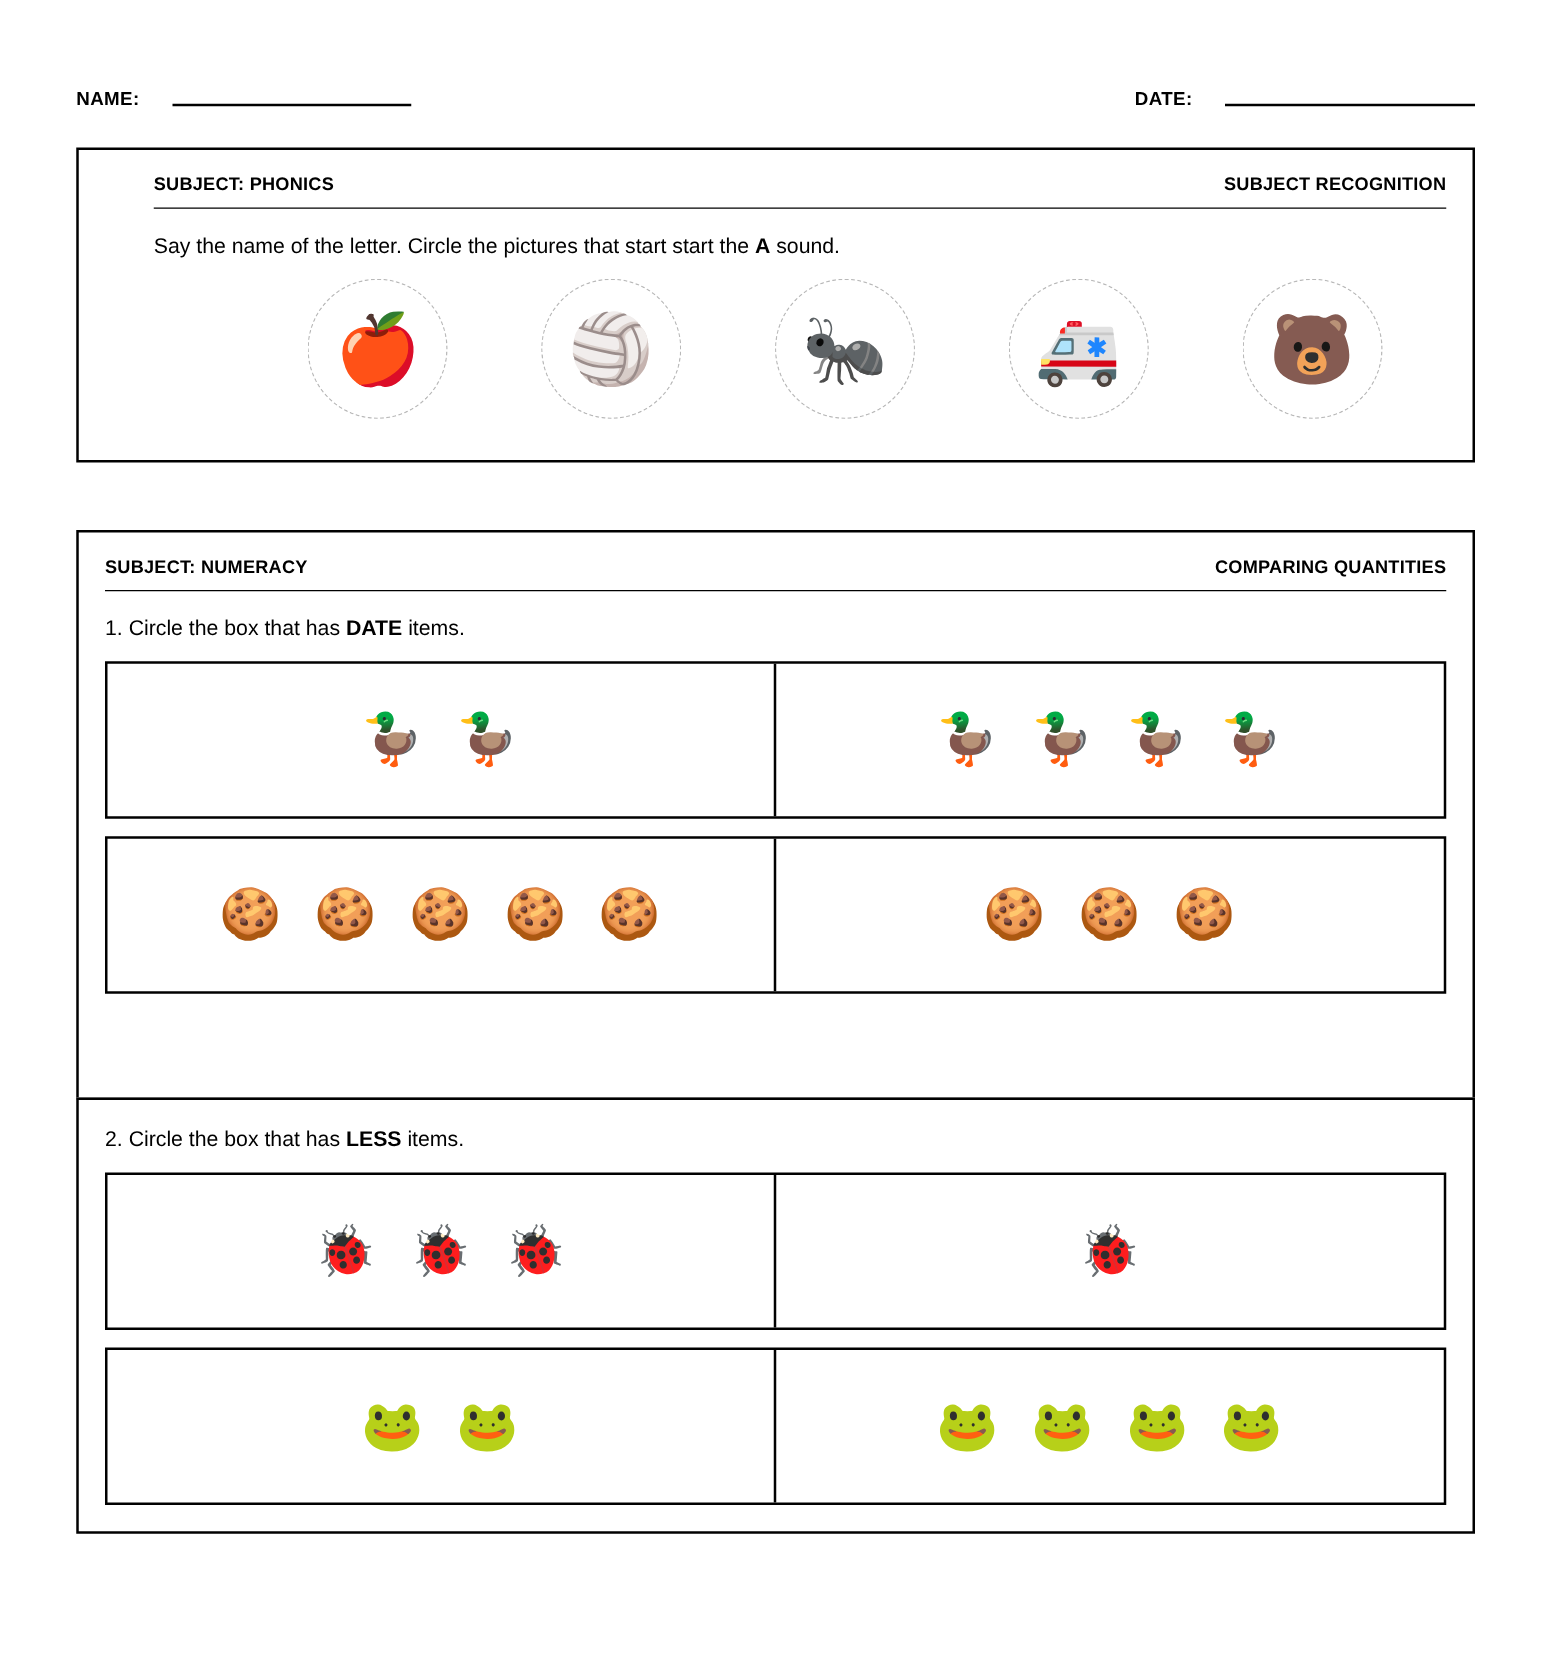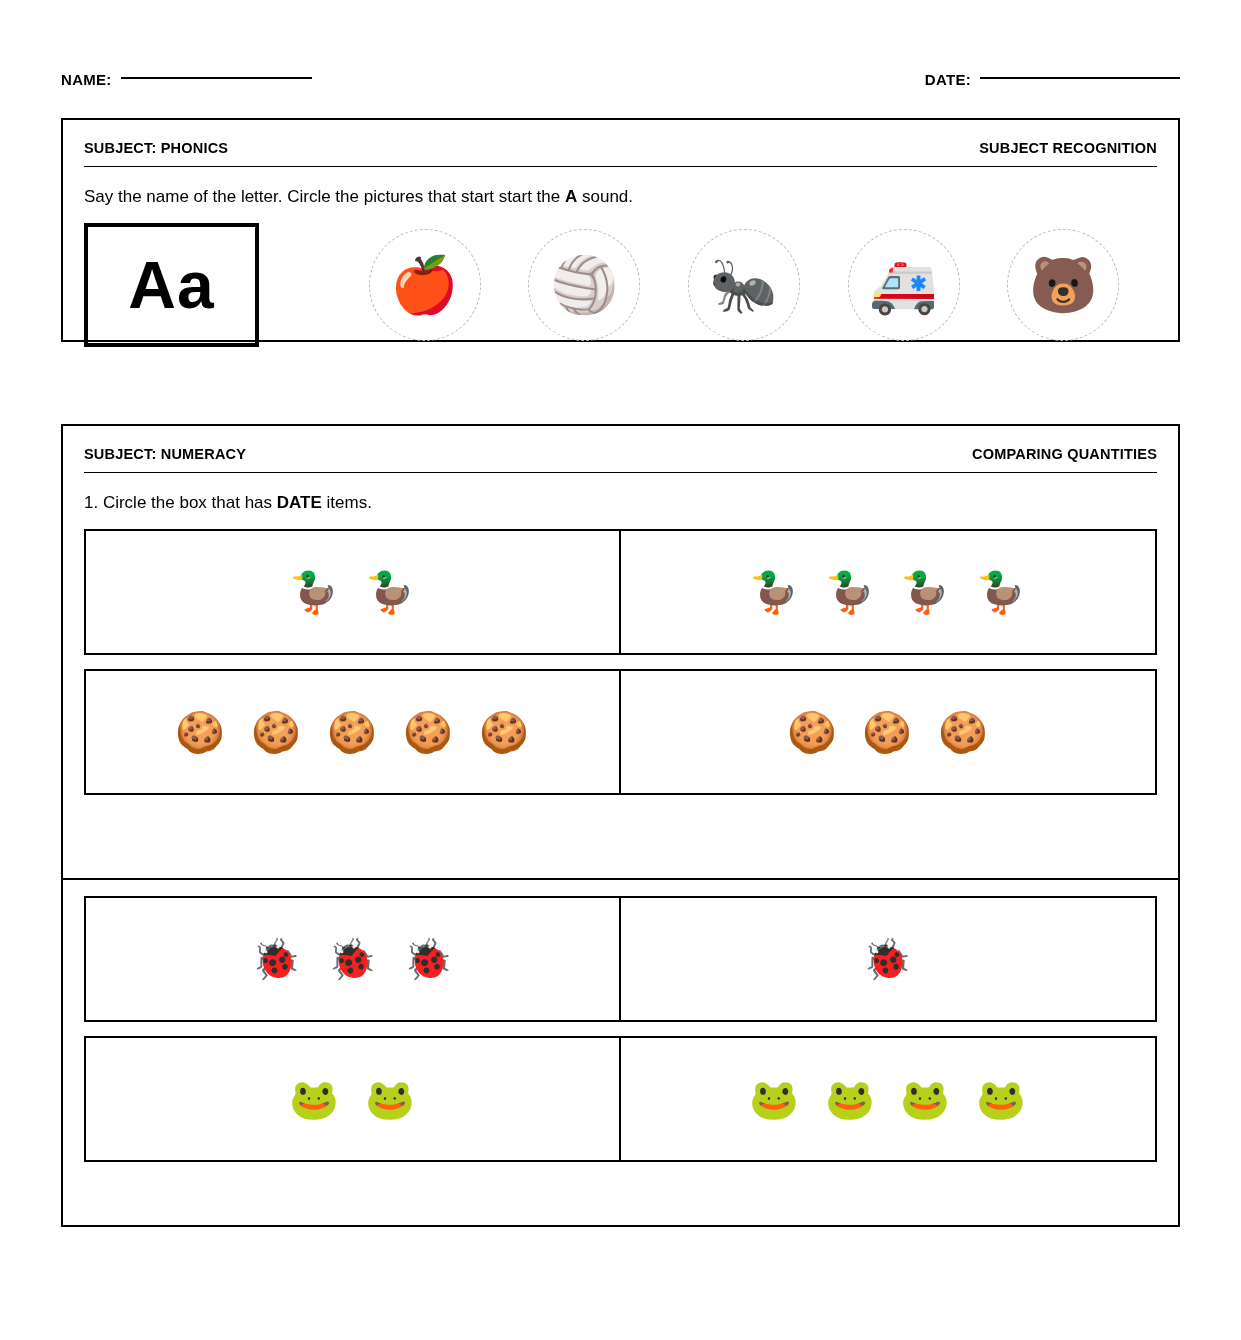--- a/index.html
+++ b/index.html
@@ -29,22 +29,22 @@
     left: 61px;
     top: 55px;
     width: 1119px;
     height: 34px;
     display: flex;
     align-items: flex-end;
     justify-content: space-between;
   }
   .idfield {
     display: flex;
-    align-items: center;
-    gap: 9px;
+    align-items: flex-end;
+    gap: 26px;
   }
   .idlabel {
     font-size: 15px;
     font-weight: bold;
     letter-spacing: 0.3px;
     line-height: 18px;
     white-space: nowrap;
   }
   .idline {
     height: 0;
@@ -56,21 +56,21 @@
 
   
   .panel {
     position: absolute;
     left: 61px;
     width: 1119px;
     box-sizing: border-box;
     border: 2.5px solid #000;
     background: #fff;
   }
-  .panel-phonics { top: 118px;  height: 224px; }
+  .panel-phonics { top: 118px;  height: 252px; padding-left: 39px; }
   .panel-num1    { top: 424px;  height: 456px; }
   .panel-num2    { top: 878px;  height: 349px; }
 
   .panel-head {
     position: relative;
     margin: 0 21px;
     padding-top: 20px;
     padding-bottom: 9px;
     display: flex;
     justify-content: space-between;
@@ -180,23 +180,20 @@
   </div>
 
   <div class="panel panel-phonics">
     <div class="panel-head">
       <span class="head-text">SUBJECT: PHONICS</span>
       <span class="head-text">SUBJECT RECOGNITION</span>
     </div>
     <div class="instruction"><span>Say the name of the letter. Circle the pictures that start start the </span><b>A</b><span> sound.</span></div>
 
     <div class="phonics-strip">
-      <div class="letter-box">
-        <span>Aa</span>
-      </div>
       <div class="pic-row">
         <div class="pic-circle">
           <span class="emoji">🍎</span>
         </div>
         <div class="pic-circle">
           <span class="emoji">🏐</span>
         </div>
         <div class="pic-circle">
           <span class="emoji">🐜</span>
         </div>
@@ -241,20 +238,21 @@
         <div class="compare-cell right">
             <span class="emoji">🍪</span>
             <span class="emoji">🍪</span>
             <span class="emoji">🍪</span>
           </div>
       </div>
     </div>
   </div>
 
   <div class="panel panel-num2">
+    <div class="instruction"><span>2. Circle the box that has </span><b>LESS</b><span> items.</span></div>
 
     <div class="compare-stack">
       <div class="compare-row">
         <div class="compare-cell left">
             <span class="emoji">🐞</span>
             <span class="emoji">🐞</span>
             <span class="emoji">🐞</span>
           </div>
         <div class="compare-cell right">
             <span class="emoji">🐞</span>

